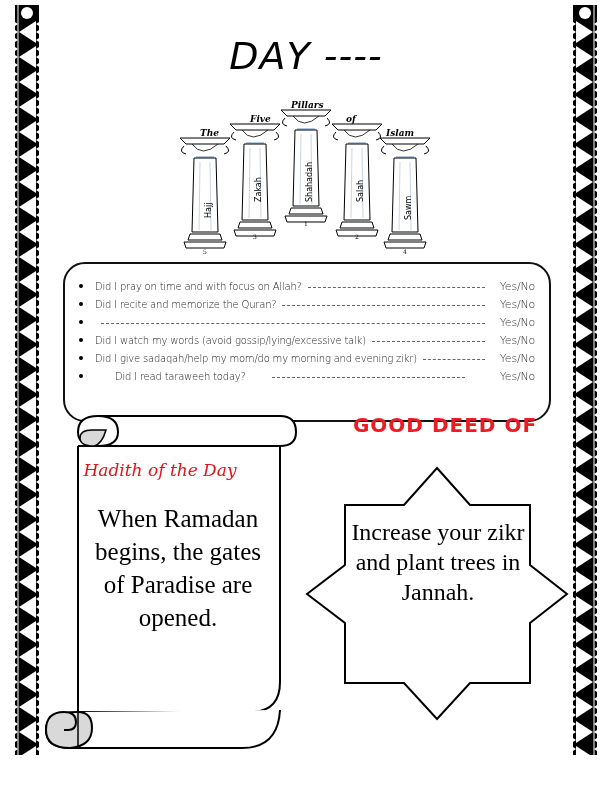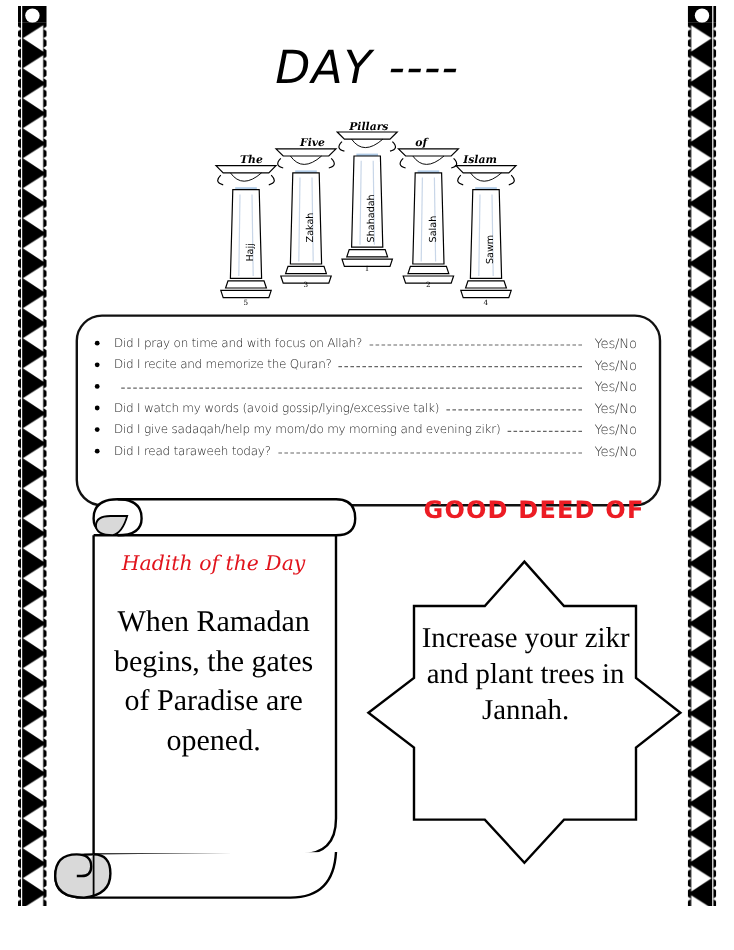--- a/index.html
+++ b/index.html
@@ -22,27 +22,27 @@
 
   
   .checklist { position:absolute; left:63px; top:262px; width:488px; height:160px;
                border:2.5px solid #111; border-radius:22px; box-sizing:border-box; }
   .check-row { position:absolute; left:14px; right:14px; height:18px; display:flex;
                align-items:center; font-family:"DejaVu Sans", sans-serif; font-size:10px;
                font-weight:300; color:#222; letter-spacing:-0.2px; }
   .bullet { width:4px; height:4px; background:#000; border-radius:50%; margin-right:12px; flex:0 0 auto; }
   .check-q { white-space:nowrap; flex:0 0 auto; }
   .dash { flex:1 1 auto; border-bottom:1px dashed #666; margin:0 6px; height:0; position:relative; top:1px; }
-  .yesno { flex:0 0 auto; font-size:11px; color:#333; width:44px; text-align:center; }
+  .yesno { flex:0 0 auto; font-size:11px; color:#333; width:44px; text-align:right; }
 
   
   .scroll { position:absolute; left:42px; top:410px; width:260px; height:340px; }
   .hadith-heading { position:absolute; left:80px; top:460px; width:160px; text-align:center;
                     font-family:"DejaVu Serif", serif; font-style:italic; color:#e1131c;
-                    font-size:17px;padding-left:18px; }
+                    font-size:17px; }
   .hadith-text { position:absolute; left:82px; top:502px; width:192px; text-align:center;
                  font-family:Liberation Serif, serif; font-size:25px; line-height:33px; }
 
   
   .deed-heading { position:absolute; left:340px; top:412px; width:210px; text-align:center;
                   font-family:"DejaVu Sans", sans-serif; font-weight:bold; color:#ec1c24;
                   font-size:20px; line-height:26px; letter-spacing:1px; }
   .star { position:absolute; left:300px; top:460px; width:275px; height:270px; }
   .deed-text { position:absolute; left:348px; top:517px; width:180px; text-align:center;
                font-family:Liberation Serif, serif; font-size:24px; line-height:30px; }
@@ -195,21 +195,21 @@
     <span class="check-q">Did I watch my words (avoid gossip/lying/excessive talk)</span>
     <span class="dash"></span>
     <span class="yesno">Yes/No</span>
   </div>
   <div class="check-row" style="top:85px;">
     <span class="bullet"></span>
     <span class="check-q">Did I give sadaqah/help my mom/do my morning and evening zikr)</span>
     <span class="dash"></span>
     <span class="yesno">Yes/No</span>
   </div>
-  <div class="check-row" style="top:103px;">
+  <div class="check-row" style="top:103px;gap:20px;">
     <span class="bullet"></span>
     <span class="check-q">Did I read taraweeh today?</span>
     <span class="dash"></span>
     <span class="yesno">Yes/No</span>
   </div>
 </div>
 
 <div class="scroll">
   <svg width="260" height="340" viewBox="0 0 260 340">
 

